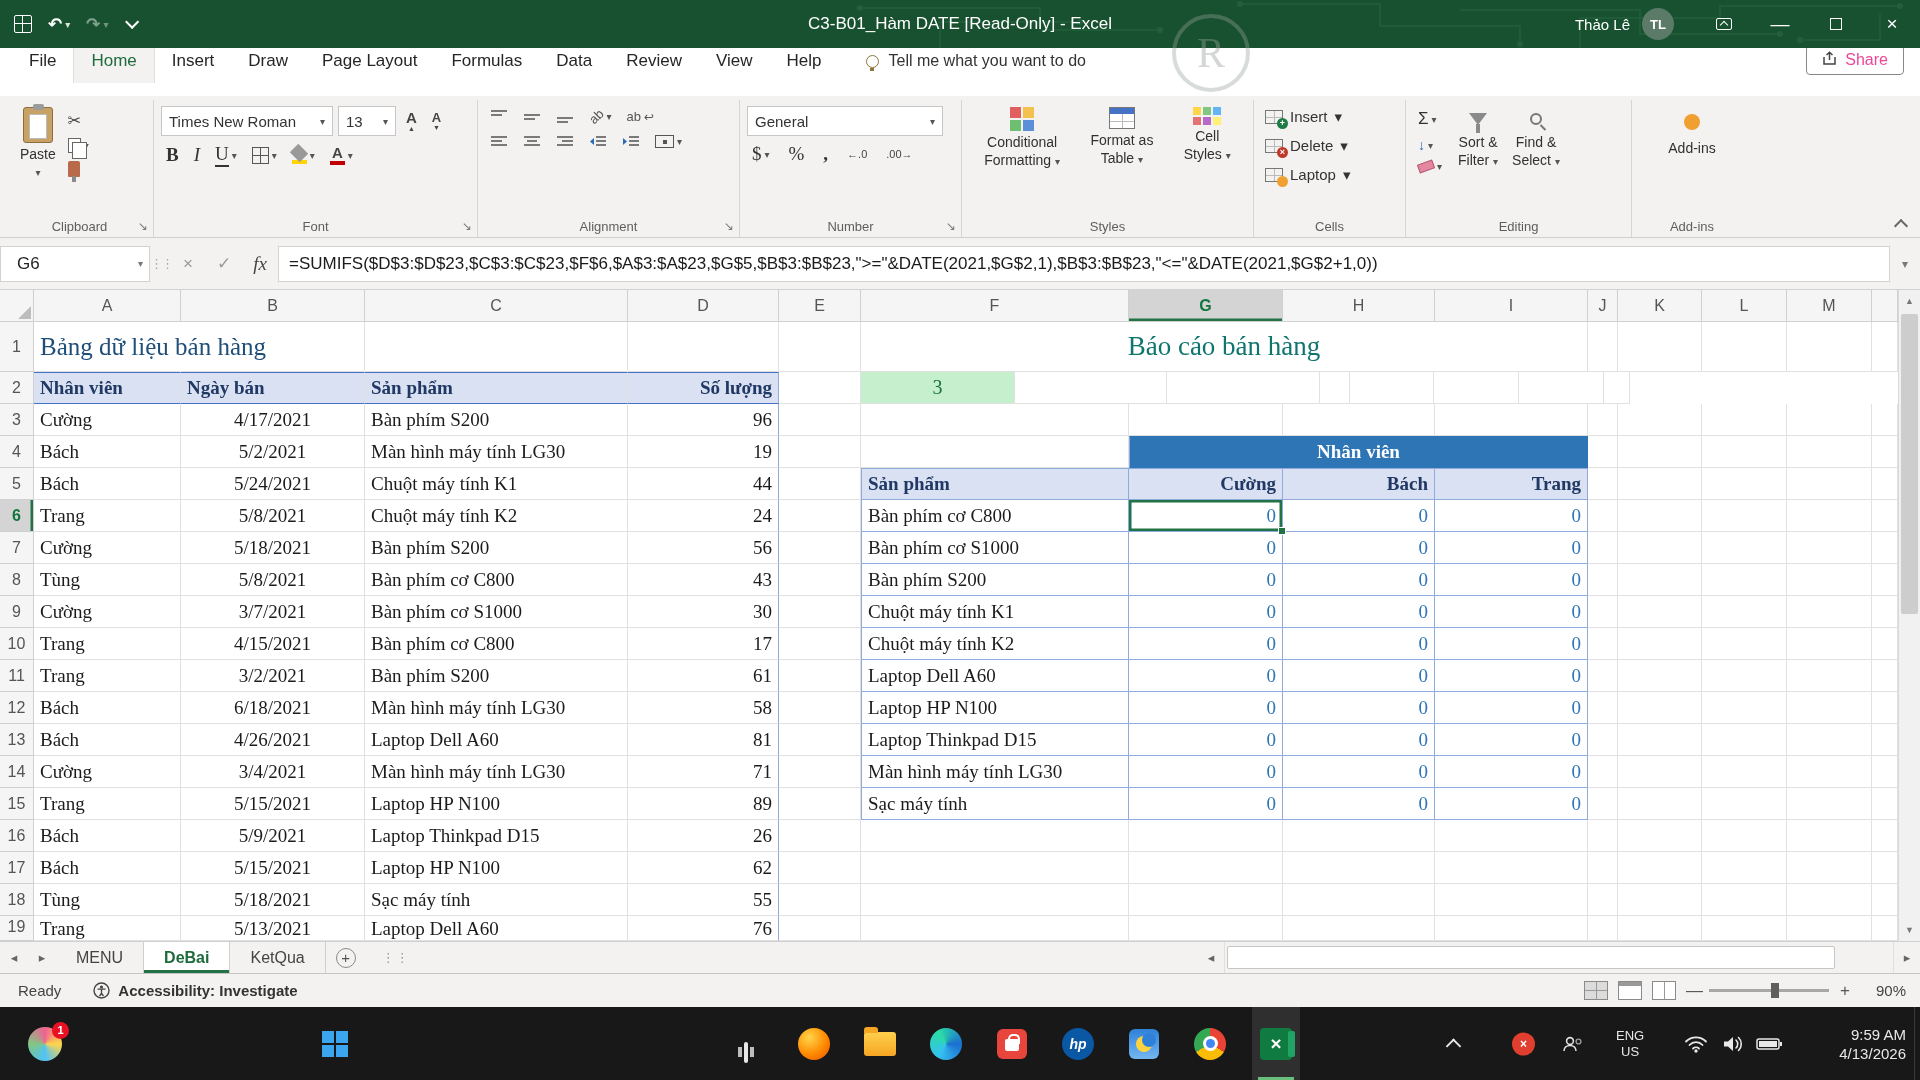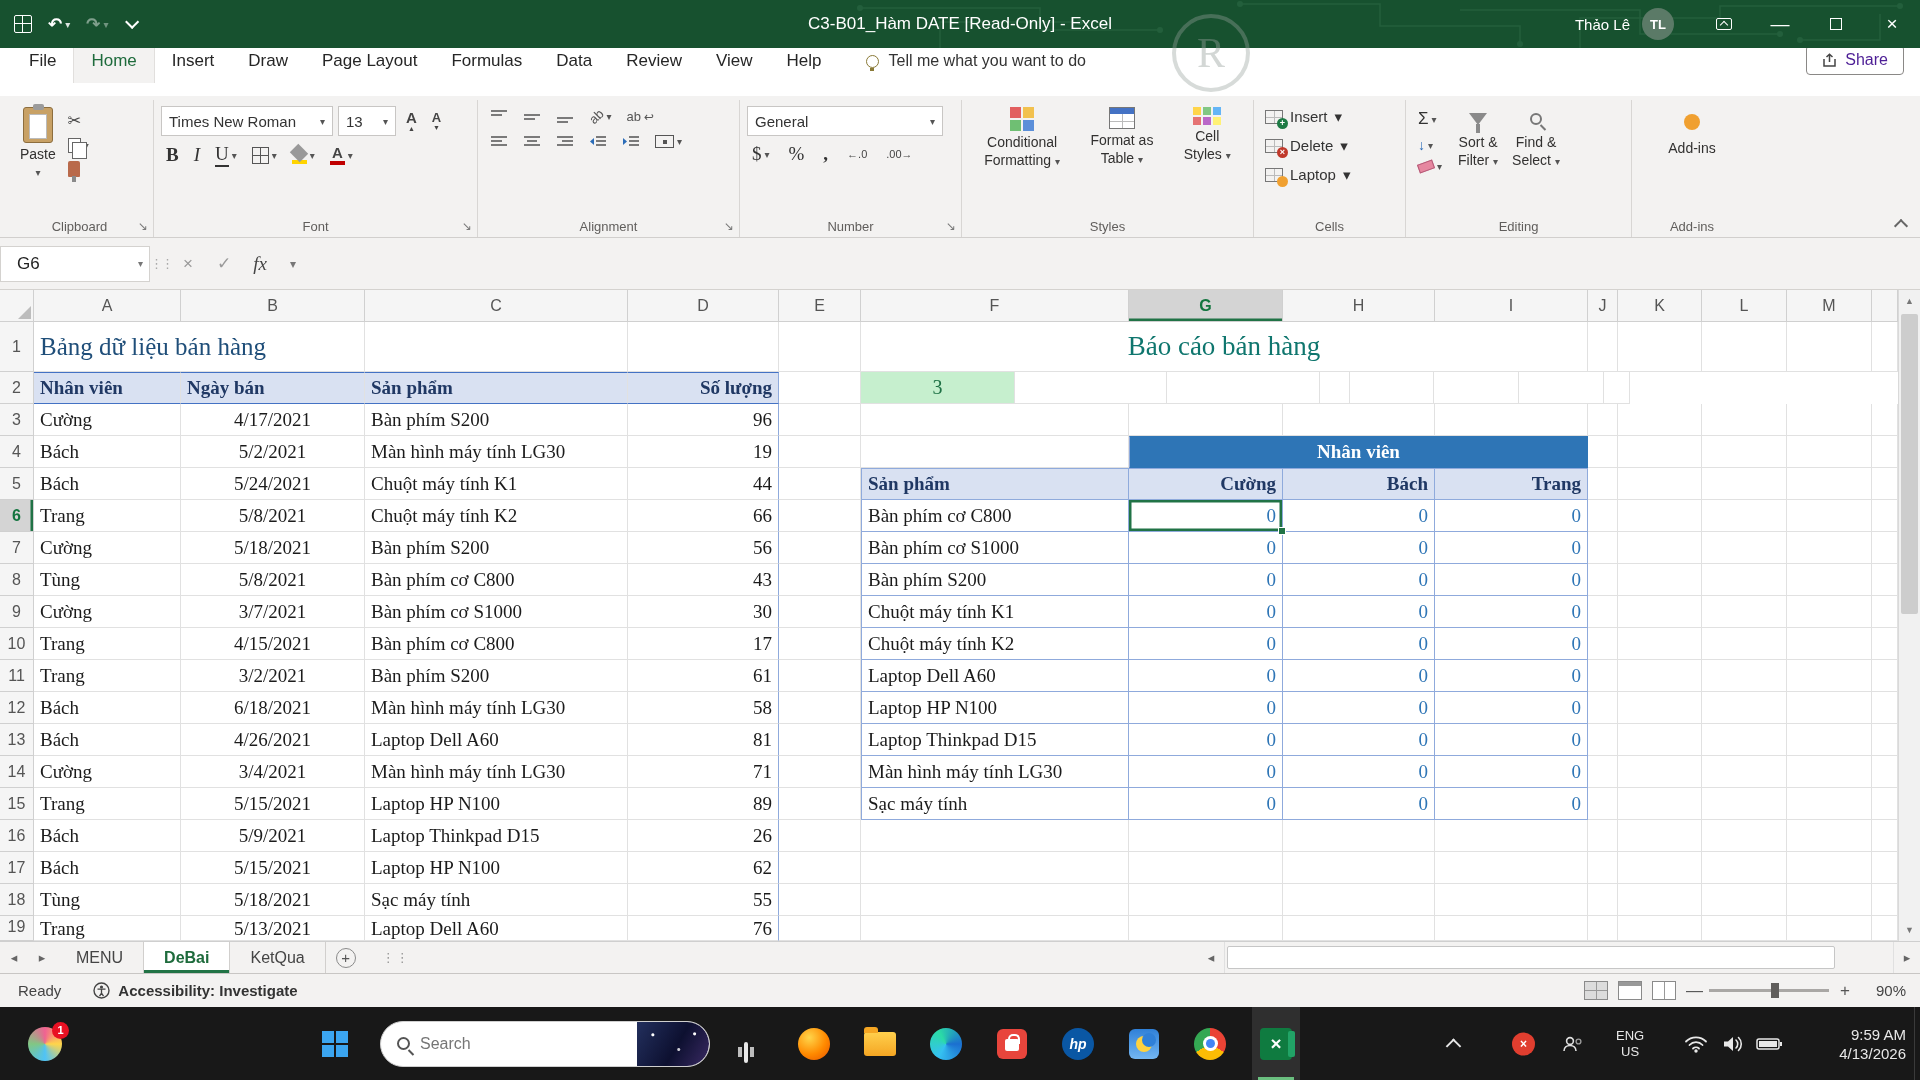--- a/index.html
+++ b/index.html
@@ -35,22 +35,22 @@
     justify-content:center;font-family:"Liberation Serif",serif;font-size:42px;z-index:31;pointer-events:none;}
 
   
   .tabrow{position:absolute;top:48px;left:0;right:0;height:35px;background:#fff;display:flex;
     align-items:flex-end;padding-left:12px;z-index:20;}
   .rtab{padding:11px 17px 12px;font-size:17px;color:#262626;white-space:nowrap;}
   .rtab.active{color:#1e6b3c;background:#f3f2f1;border:1px solid #e1dfdd;border-bottom:none;font-weight:400;}
   .tellme{display:flex;align-items:center;gap:9px;margin-left:28px;padding-bottom:13px;font-size:16px;color:#333;}
   .bulb{width:13px;height:13px;border:1.6px solid #8a7a37;border-radius:50%;position:relative;}
   .bulb::after{content:"";position:absolute;left:3px;bottom:-4px;width:4px;height:3px;background:#8a7a37;}
-  .sharebtn{margin-left:auto;margin-right:16px;margin-bottom:8px;display:flex;align-items:center;gap:8px;
-    border:1px solid #8a8886;border-radius:4px;padding:5px 15px;font-size:16px;color:#4c1d95;background:#fff;}
+  .sharebtn{margin-left:auto;margin-right:16px;margin-bottom:8px;display:flex;gap:8px;
+    border:1px solid #8a8886;border-radius:4px;padding:5px 15px;font-size:16px;color:#ec4899;background:#fff;}
 
   
   .ribbon{position:absolute;top:96px;left:0;right:0;height:142px;background:#f3f2f1;
     border-bottom:1px solid #d1cfcd;display:flex;padding:4px 2px 0 6px;z-index:19;}
   .rgroup{position:relative;border-right:1px solid #d8d6d4;padding:2px 7px 20px;flex:none;}
   .rglabel{position:absolute;bottom:3px;left:0;right:0;text-align:center;font-size:13px;color:#605e5c;}
   .launcher{position:absolute;bottom:4px;right:5px;font-size:12px;color:#7a7a7a;}
   .bigbtn{display:flex;flex-direction:column;align-items:center;justify-content:flex-start;
     padding:5px 7px;font-size:14px;color:#323130;gap:3px;text-align:center;line-height:1.25;}
   .bigbtn .dd{font-size:10px;color:#555;}
@@ -621,20 +621,21 @@
 
   <div class="fbar">
     <div class="namebox">
         <span>G6</span>
         <span class="dd">▾</span>
       </div>
     <span class="fsplit">⋮⋮</span>
     <span class="fbtn">×</span>
     <span class="fbtn">✓</span>
     <span class="fbtn fx">fx</span>
+    <div class="finput">=SUMIFS($D$3:$D$23,$C$3:$C$23,$F$6,$A$3:$A$23,$G$5,$B$3:$B$23,"&gt;="&amp;DATE(2021,$G$2,1),$B$3:$B$23,"&lt;="&amp;DATE(2021,$G$2+1,0))</div>
     <span class="fexpand">▾</span>
   </div>
 
   <div class="sheet">
     <div id="grid">
         <div class="g-row hdr-row">
           <div class="g-cell corner" style="width: 34px;">
             <div class="corner-tri"></div>
           </div>
           <div class="g-cell col-h" style="width: 147px;">A</div>
@@ -729,21 +730,21 @@
           <div class="g-cell cell" style="width: 84px;"></div>
           <div class="g-cell cell" style="width: 85px;"></div>
           <div class="g-cell cell" style="width: 85px;"></div>
           <div class="g-cell cell" style="width: 26px;"></div>
         </div>
         <div class="g-row" style="height: 32px;">
           <div class="g-cell row-h sel-hr" style="width: 34px;">6</div>
           <div class="g-cell cell lt" style="width: 147px;">Trang</div>
           <div class="g-cell cell lt ctr" style="width: 184px;">5/8/2021</div>
           <div class="g-cell cell lt" style="width: 263px;">Chuột máy tính K2</div>
-          <div class="g-cell cell lt ar d-edge" style="width: 151px;">66</div>
+          <div class="g-cell cell lt ar d-edge" style="width: 151px;">24</div>
           <div class="g-cell cell" style="width: 82px;"></div>
           <div class="g-cell cell rpt-b bl" style="width: 268px;">Bàn phím cơ C800</div>
           <div class="g-cell cell rpt-b ar val sel-cell" style="width: 154px;">0<div class="fill-handle"></div></div>
           <div class="g-cell cell rpt-b ar val" style="width: 152px;">0</div>
           <div class="g-cell cell rpt-b ar val" style="width: 153px;">0</div>
           <div class="g-cell cell" style="width: 30px;"></div>
           <div class="g-cell cell" style="width: 84px;"></div>
           <div class="g-cell cell" style="width: 85px;"></div>
           <div class="g-cell cell" style="width: 85px;"></div>
           <div class="g-cell cell" style="width: 26px;"></div>
@@ -1024,25 +1025,20 @@
   <div class="taskbar">
     <span class="tb-abs tb-widgets">
         <span class="tb-badge">1</span>
       </span>
     <span class="tb-abs tb-start">
         <i></i>
         <i></i>
         <i></i>
         <i></i>
       </span>
-    <div class="tb-abs tb-search">
-      <span class="mag"></span>
-      <input placeholder="Search" style="">
-      <span class="nightimg"></span>
-    </div>
     <span class="tb-abs tb-taskview"></span>
     <div class="tb-apps">
       <span class="tb-app">
           <span class="i-firefox"></span>
         </span>
       <span class="tb-app">
           <span class="i-folder"></span>
         </span>
       <span class="tb-app">
           <span class="i-edge"></span>

